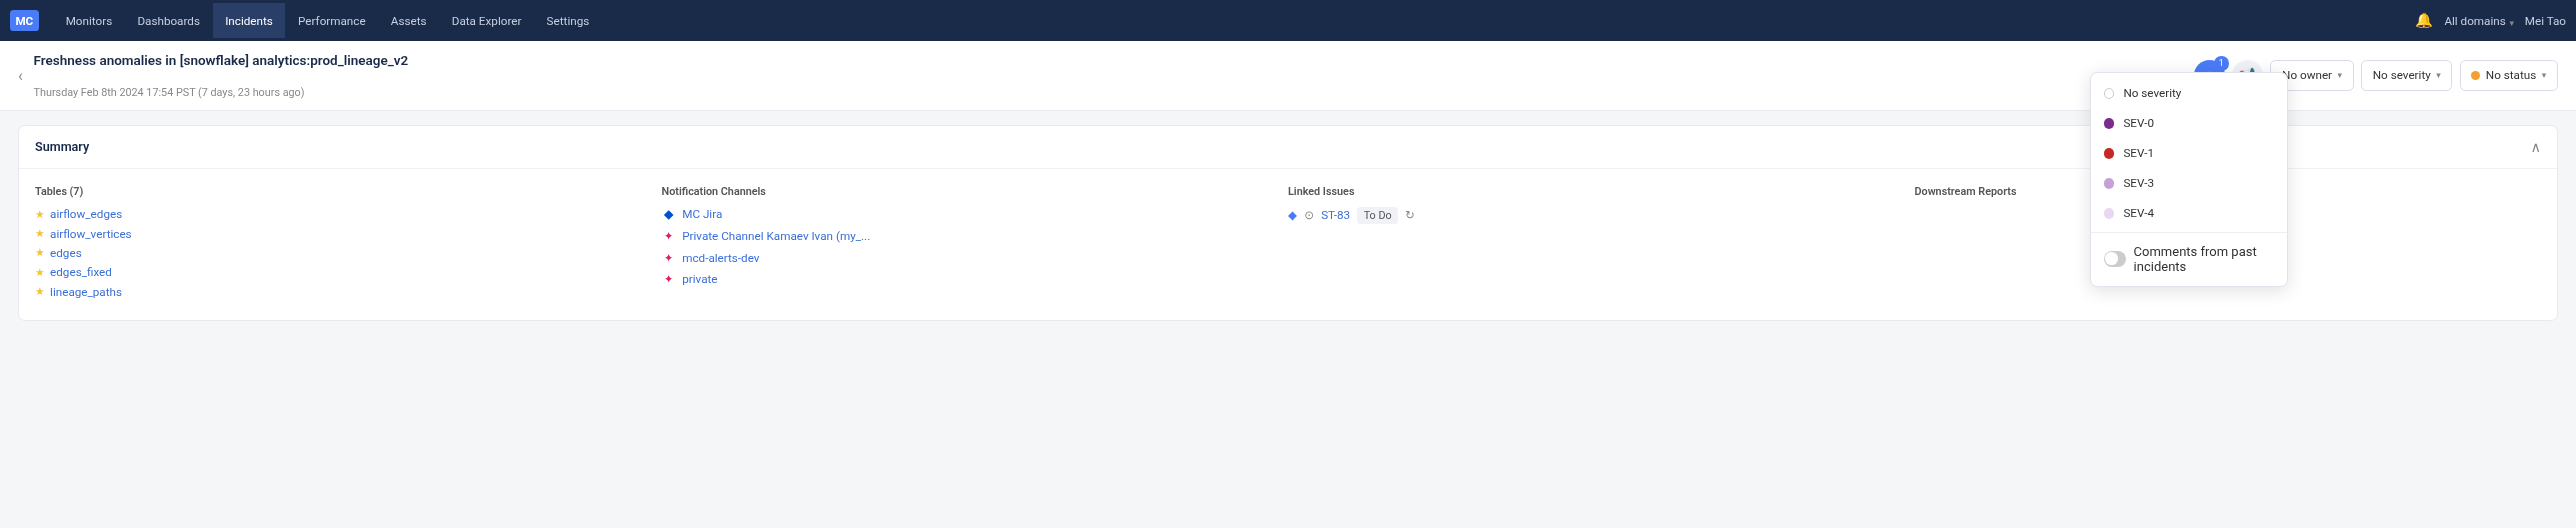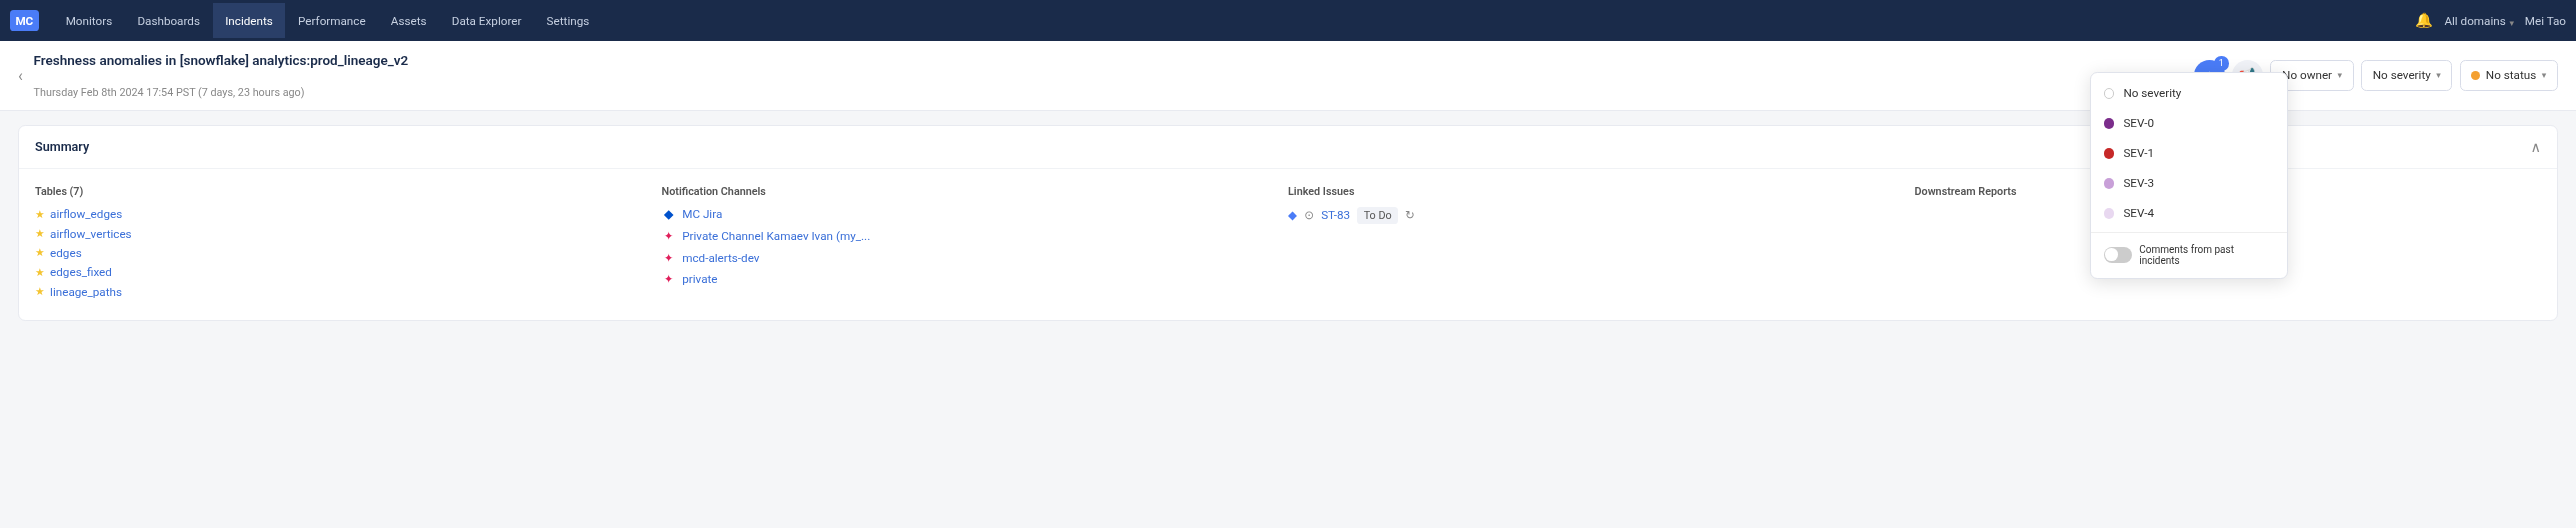--- a/index.html
+++ b/index.html
@@ -55,21 +55,21 @@
     .dropdown-overlay { position: absolute; top: 72px; right: 288px; background: #fff; border: 0.9px solid #e0e3eb; border-radius: 7.2px; box-shadow: 0 3.6px 18px rgba(0,0,0,0.12); width: 198px; z-index: 100; padding: 5.4px 0; }
     .dropdown-item { display: flex; align-items: center; gap: 9px; padding: 8px 12.6px; font-size: 11.7px; color: #333; cursor: pointer; }
     .sev-dot { width: 10.8px; height: 10.8px; border-radius: 50%; flex-shrink: 0; }
     .sev-none { background: transparent; border: 0.9px solid #ccc; }
     .sev-0 { background: #7b2d8b; }
     .sev-1 { background: #c62828; }
     .sev-2 { background: #e64a19; }
     .sev-3 { background: #c8a0d8; }
     .sev-4 { background: #e8d8f0; }
     .dropdown-divider { height: 0.9px; background: #eee; margin: 3.6px 0; }
-    .toggle-row { display: flex; align-items: center; gap: 7.2px; padding: 7.2px 12.6px; font-size: 10px; color: #333; }
+    .toggle-row { display: flex; align-items: center; gap: 7.2px; padding: 7.2px 12.6px; font-size: 13px; color: #333; }
     .toggle { width: 29px; height: 16px; background: #ccc; border-radius: 8px; position: relative; cursor: pointer; }
     .toggle-knob { width: 12.6px; height: 12.6px; background: #fff; border-radius: 50%; position: absolute; top: 1.8px; left: 1.8px; }
   </style>
 </head>
 <body>
 
 <nav class="nav">
   <div class="nav-logo">MC</div>
   <div class="nav-item">Monitors</div>
   <div class="nav-item">Dashboards</div>

